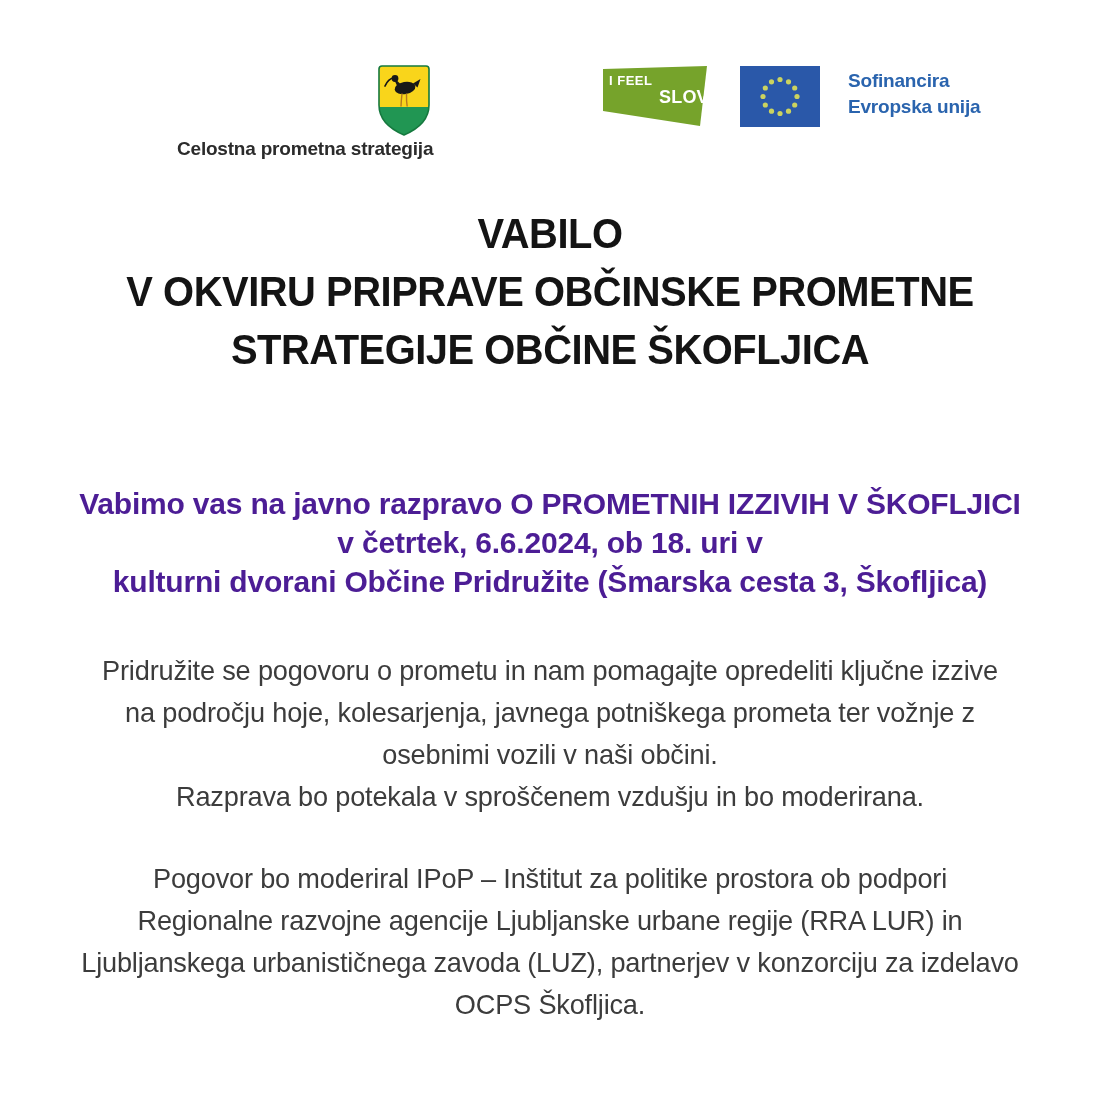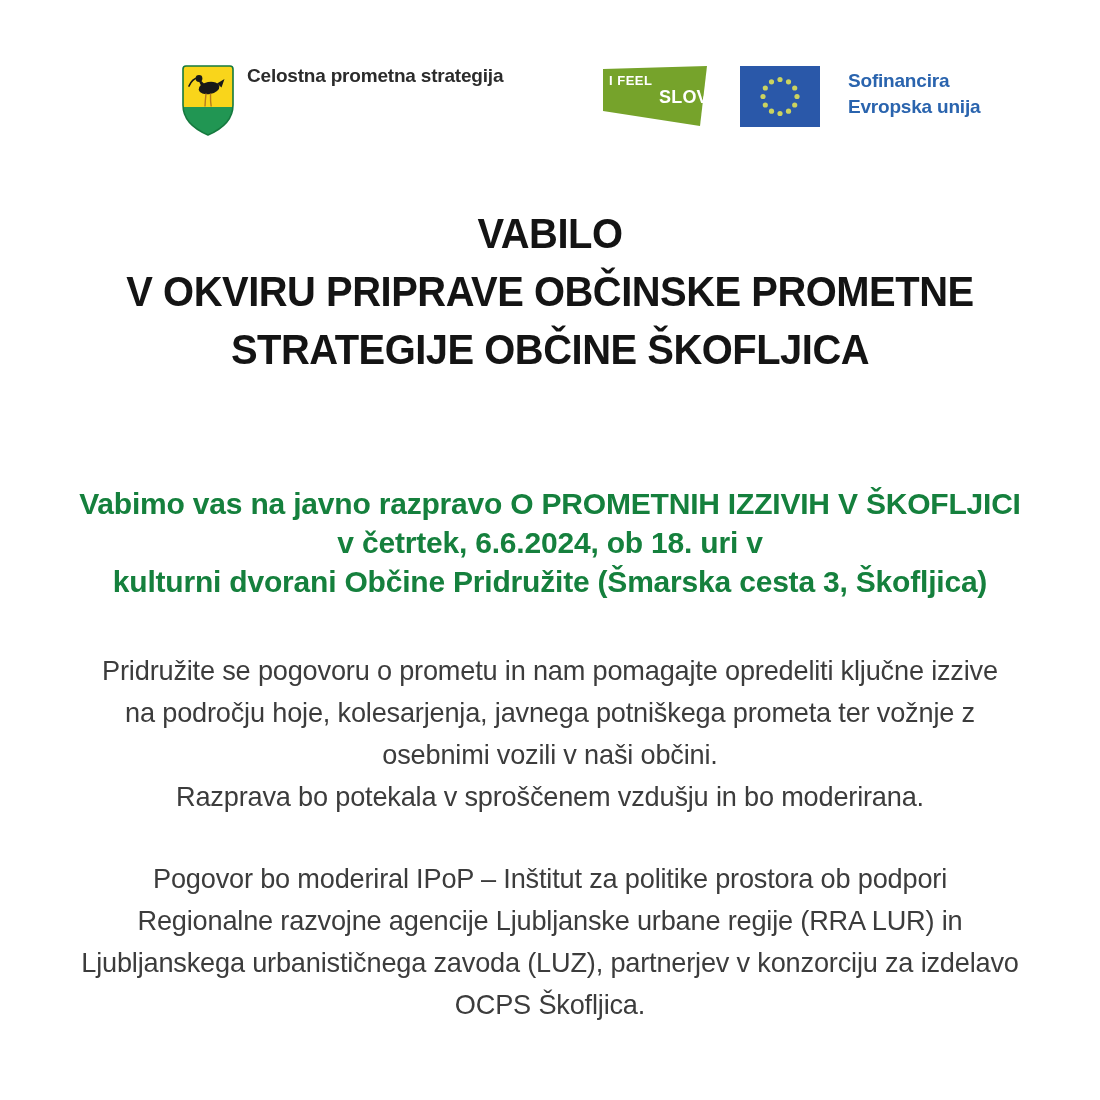--- a/index.html
+++ b/index.html
@@ -11,21 +11,21 @@
     margin: 0 auto;
     background: #ffffff;
     overflow: hidden;
     font-family: "Liberation Sans", sans-serif;
     color: #1a1a1a;
   }
 
   
   .logo-header { position: absolute; top: 0; left: 0; width: 100%; height: 150px; }
 
-  .muni-logo { position: absolute; left: 179px; top: 64px; display: flex; align-items: flex-start; }
+  .muni-logo { position: absolute; left: 167px; top: 64px; display: flex; align-items: flex-end; flex-direction: column; }
   .muni-shield { width: 58px; height: 73px; display: block; }
   .muni-text { margin-left: 10px; font-weight: 700; font-size: 19px; line-height: 24px;
                color: #2b2b2b; letter-spacing: -0.2px; }
 
   .ifeel-logo { position: absolute; left: 603px; top: 66px; width: 104px; height: 60px; }
   .ifeel-shape { position: absolute; inset: 0; }
   .ifeel-line1 { position: absolute; left: 6px; top: 7px; font-weight: 700; font-size: 13px;
                  letter-spacing: 0.5px; color: #ffffff; }
   .ifeel-line2 { position: absolute; left: 12px; top: 21px; font-weight: 700; font-size: 18px;
                  letter-spacing: 0.2px; color: #ffffff; margin-left: 44px; }
@@ -44,21 +44,21 @@
     color: #141414; letter-spacing: -0.5px;
     transform: scaleX(0.95); transform-origin: 50% 0;
     white-space: nowrap;
   }
 
   
   .invite-block {
     position: absolute; top: 484px; left: 0; right: 0;
     text-align: center;
     font-weight: 700; font-size: 30px; line-height: 39px;
-    color: #15803d; letter-spacing: -0.2px;
+    color: #4c1d95; letter-spacing: -0.2px;
     white-space: nowrap;
   }
 
   
   .para {
     position: absolute; left: 0; right: 0;
     text-align: center;
     font-weight: 400; font-size: 28px; line-height: 42px;
     color: #3c3c3c; letter-spacing: -0.2px;
     transform: scaleX(0.97); transform-origin: 50% 0;

